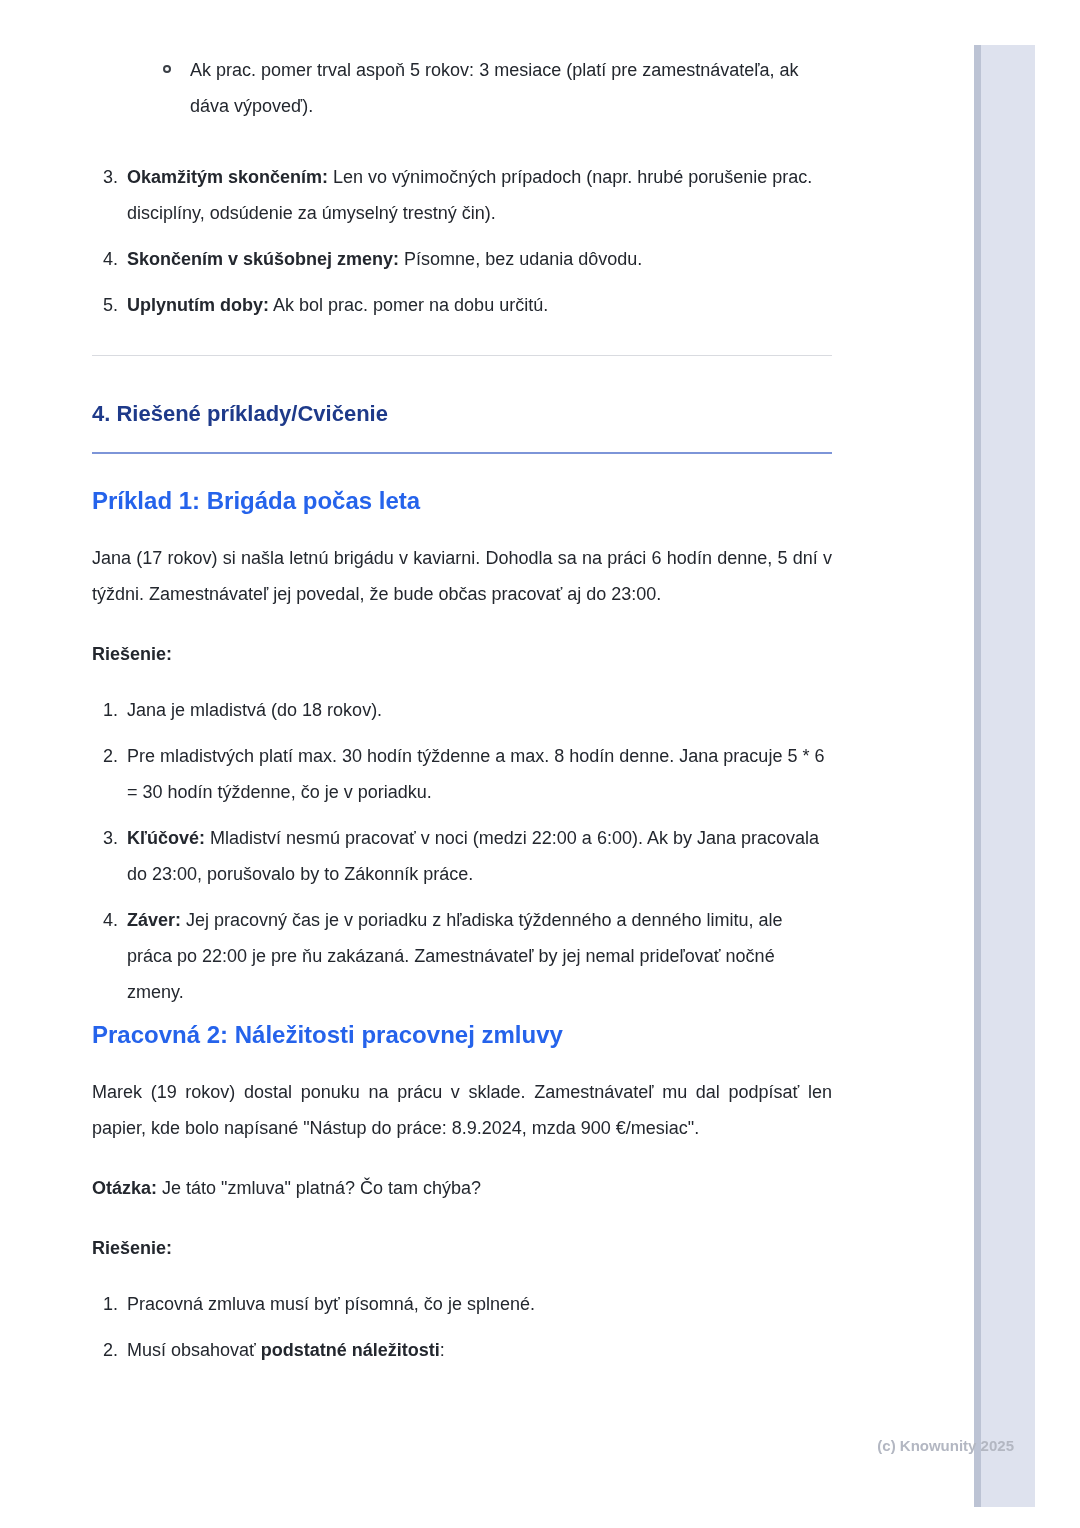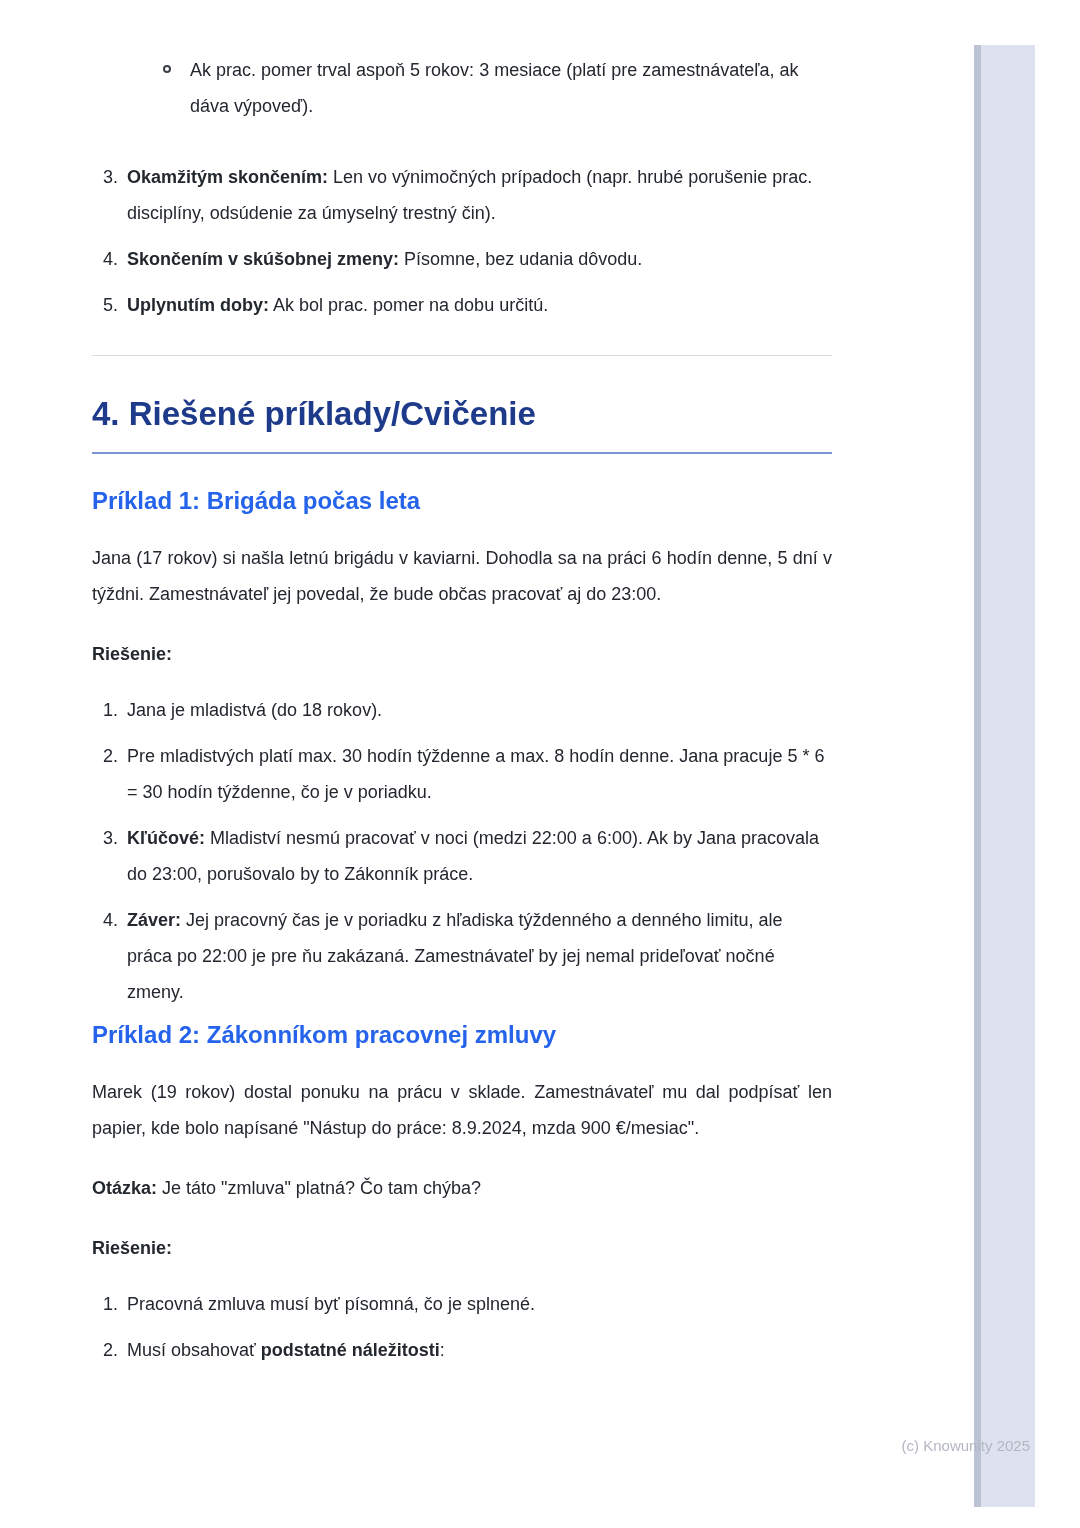--- a/index.html
+++ b/index.html
@@ -51,21 +51,21 @@
     margin-left: 11px;
   }
   .li-body { flex: 1 1 auto; }
   strong { font-weight: 700; }
   .divider {
     border: none;
     border-top: 1px solid #d9dbe0;
     margin: 32px 0 38px 0;
   }
   h1 {
-    font-size: 33px;
+    font-size: 22px;
     line-height: 40px;
     font-weight: 700;
     color: #1e3a8a;
     padding-bottom: 18px;
     border-bottom: 2px solid #7d95d8;
     margin-bottom: 32px;
   }
   h2 {
     font-size: 24px;
     line-height: 30px;
@@ -91,25 +91,26 @@
     position: absolute;
     left: 981px;
     top: 45px;
     width: 54px;
     height: 1462px;
     background: #dee2ee;
   }
   .watermark {
     position: absolute;
     top: 1437px;
-    right: 50px;
+    right: 66px;
     font-size: 15px;
     line-height: 18px;
     color: #b3b7c2;
     z-index: 2;
+    font-weight: bold;
   }
 </style>
 </head>
 <body>
 
 <div class="page">
   <div class="content">
 
     <div class="subli">
       <span class="obullet"></span>
@@ -149,21 +150,21 @@
       <div class="oli">
         <span class="num">3.</span>
         <p class="li-body"><span></span><strong>Kľúčové:</strong><span> Mladiství nesmú pracovať v noci (medzi 22:00 a 6:00). Ak by Jana pracovala do 23:00, porušovalo by to Zákonník práce.</span></p>
       </div>
       <div class="oli">
         <span class="num">4.</span>
         <p class="li-body"><span></span><strong>Záver:</strong><span> Jej pracovný čas je v poriadku z hľadiska týždenného a denného limitu, ale práca po 22:00 je pre ňu zakázaná. Zamestnávateľ by jej nemal prideľovať nočné zmeny.</span></p>
       </div>
     </div>
 
-    <h2 class="h2-gap">Príklad 2: Zákonníkom pracovnej zmluvy</h2>
+    <h2 class="h2-gap">Pracovná 2: Náležitosti pracovnej zmluvy</h2>
     <p class="para justify">Marek (19 rokov) dostal ponuku na prácu v sklade. Zamestnávateľ mu dal podpísať len papier, kde bolo napísané "Nástup do práce: 8.9.2024, mzda 900 €/mesiac".</p>
     <p class="para"><strong>Otázka:</strong><span> Je táto "zmluva" platná? Čo tam chýba?</span></p>
     <p class="label-para"><strong>Riešenie:</strong></p>
 
     <div class="steps">
       <div class="oli">
         <span class="num">1.</span>
         <p class="li-body"><span>Pracovná zmluva musí byť písomná, čo je splnené.</span><strong></strong><span></span></p>
       </div>
       <div class="oli">

